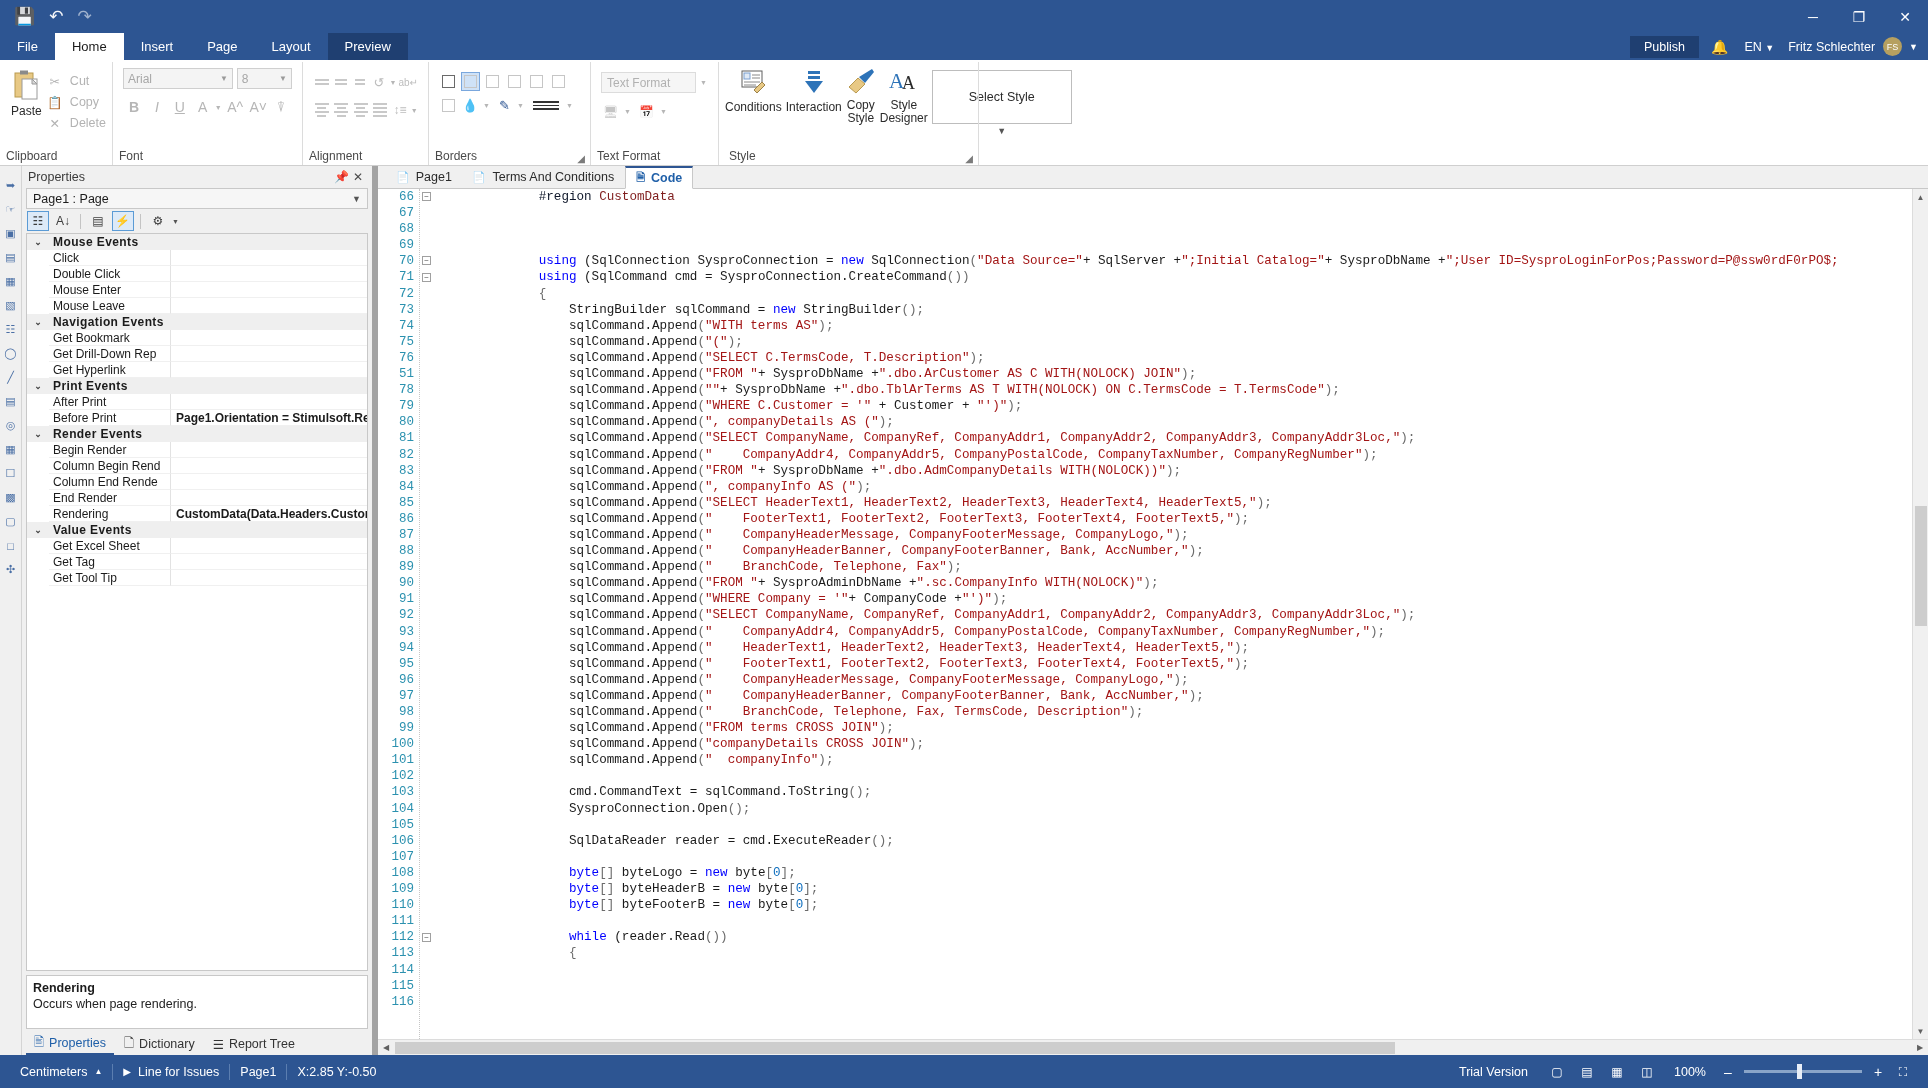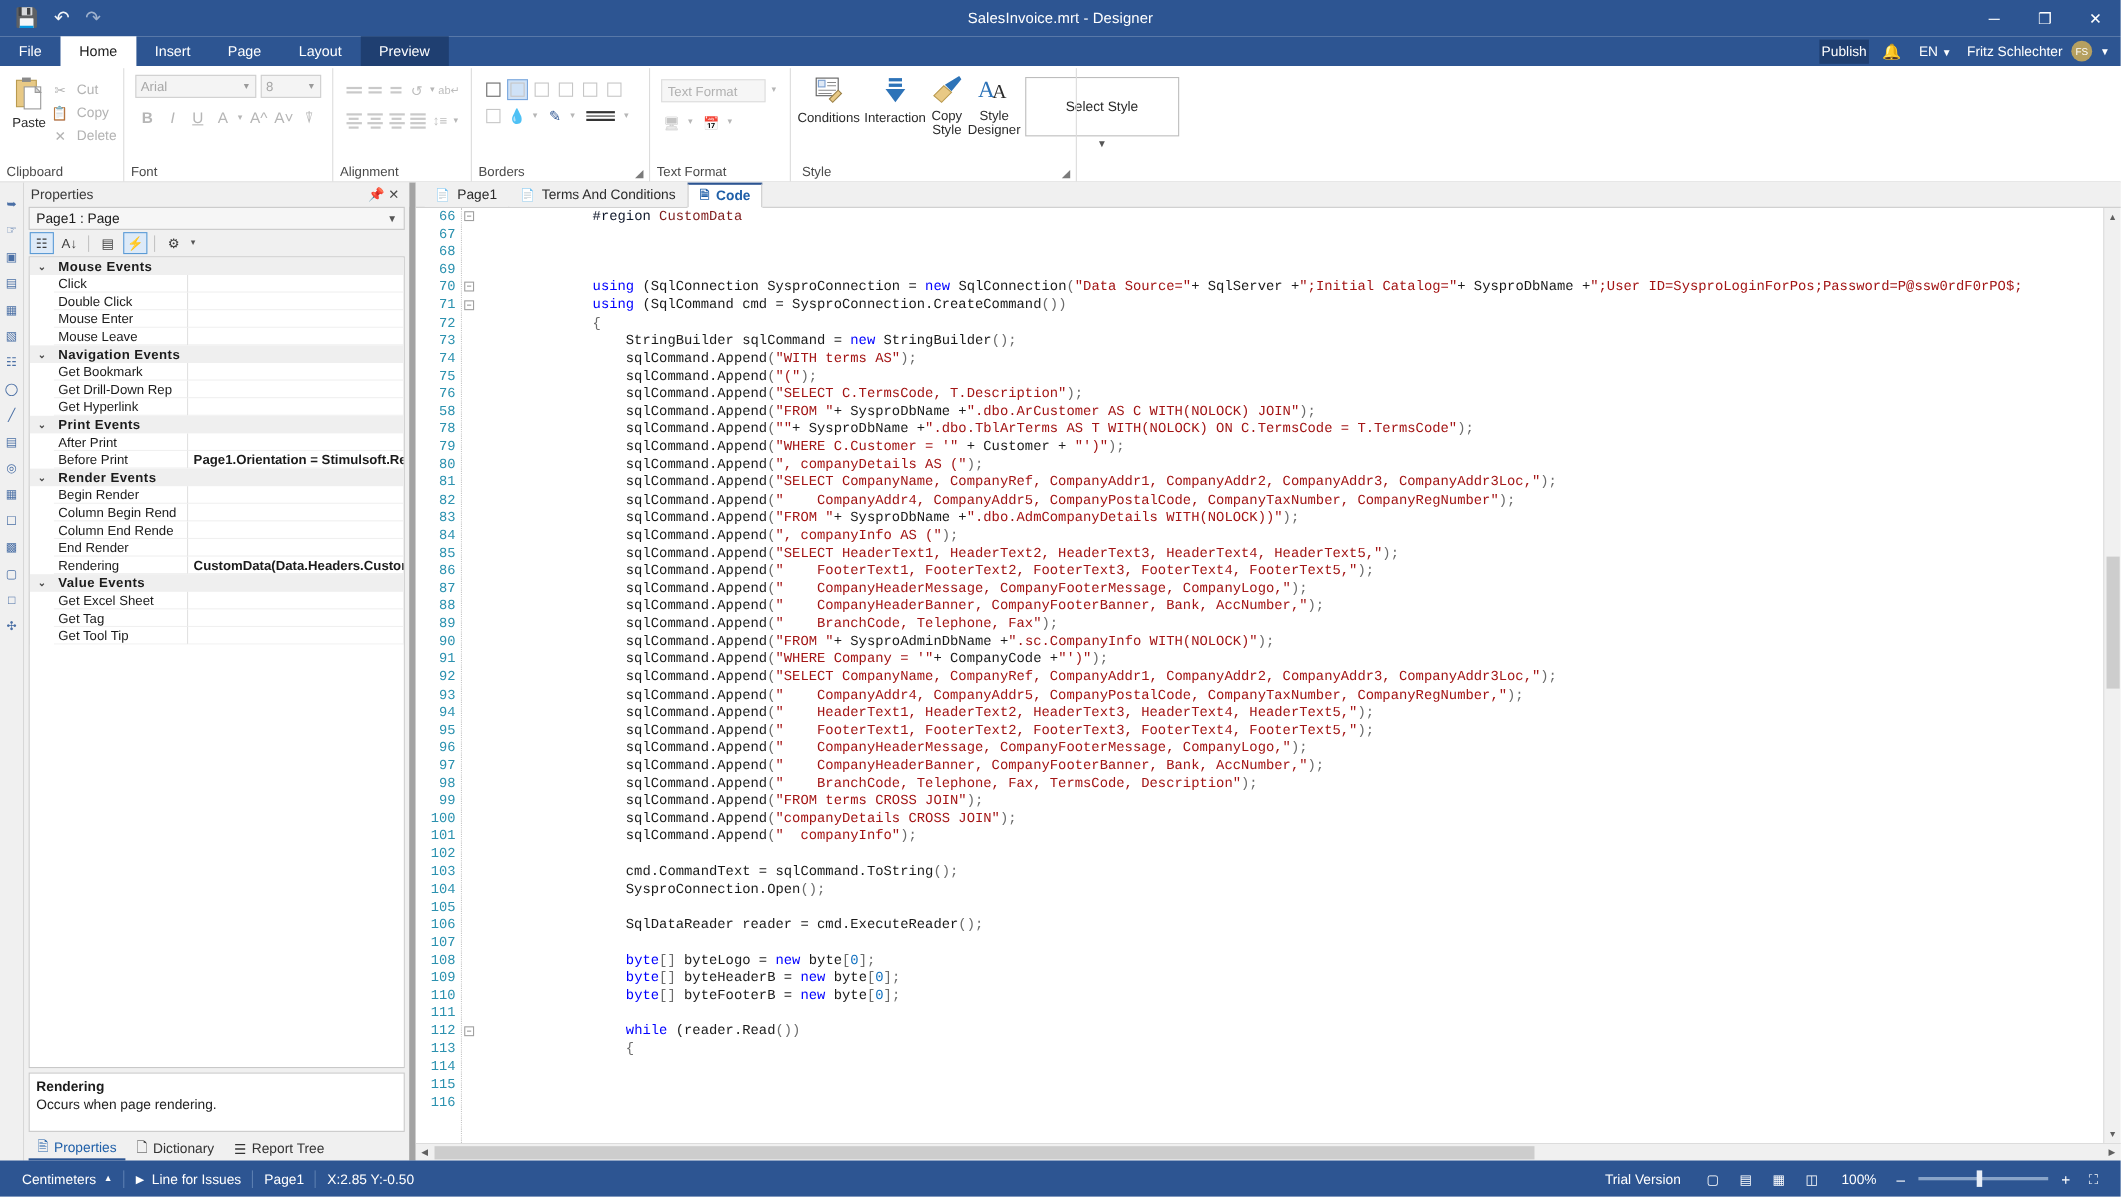--- a/index.html
+++ b/index.html
@@ -32,21 +32,21 @@
     flex:0 0 27px; position:relative;
   }
   .rtab {
     padding:0 17px; display:flex; align-items:center; color:#fff; font-size:13px;
     white-space:nowrap;
   }
   .rtab.active { background:#ffffff; color:#1b1b1b; }
   .rtab.highlight { background:#1f3f71; }
   .rright { margin-left:auto; display:flex; align-items:center; gap:0; padding-right:10px; }
   .publish {
-    background:#1f3f71; color:#fff; padding:4px 2px; font-size:12.5px; margin-right:12px;
+    background:#1f3f71; color:#fff; padding:4px 14px; font-size:12.5px; margin-right:12px;
   }
   .bell { color:#fff; font-size:14px; margin-right:16px; }
   .lang { color:#fff; font-size:12.5px; margin-right:14px; }
   .username { color:#fff; font-size:12.5px; margin-right:8px; }
   .avatar {
     width:19px; height:19px; border-radius:50%; background:#b6a060; color:#fff;
     font-size:9px; display:flex; align-items:center; justify-content:center; margin-right:7px;
   }
   .caretw { color:#fff; font-size:9px; }
 
@@ -268,21 +268,20 @@
 <body>
 
 <div class="app">
 
   <div class="titlebar">
     <div class="qat">
       <span class="ic">💾</span>
       <span class="ic">↶</span>
       <span class="ic dim">↷</span>
     </div>
-    <div class="title-text">SalesInvoice.mrt - Designer</div>
     <div class="winbtns">
       <div class="winbtn">─</div>
       <div class="winbtn">❐</div>
       <div class="winbtn close">✕</div>
     </div>
   </div>
 
   <div class="ribbontabs">
     <div class="rtab">File</div>
     <div class="rtab active">Home</div>
@@ -747,21 +746,21 @@
             <div class="ln">67</div>
             <div class="ln">68</div>
             <div class="ln">69</div>
             <div class="ln">70</div>
             <div class="ln">71</div>
             <div class="ln">72</div>
             <div class="ln">73</div>
             <div class="ln">74</div>
             <div class="ln">75</div>
             <div class="ln">76</div>
-            <div class="ln">58</div>
+            <div class="ln">51</div>
             <div class="ln">78</div>
             <div class="ln">79</div>
             <div class="ln">80</div>
             <div class="ln">81</div>
             <div class="ln">82</div>
             <div class="ln">83</div>
             <div class="ln">84</div>
             <div class="ln">85</div>
             <div class="ln">86</div>
             <div class="ln">87</div>

